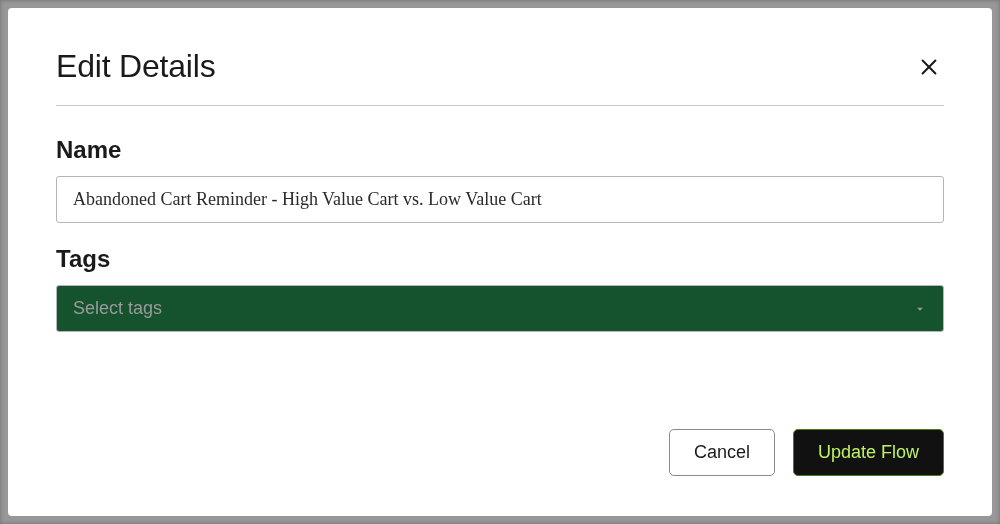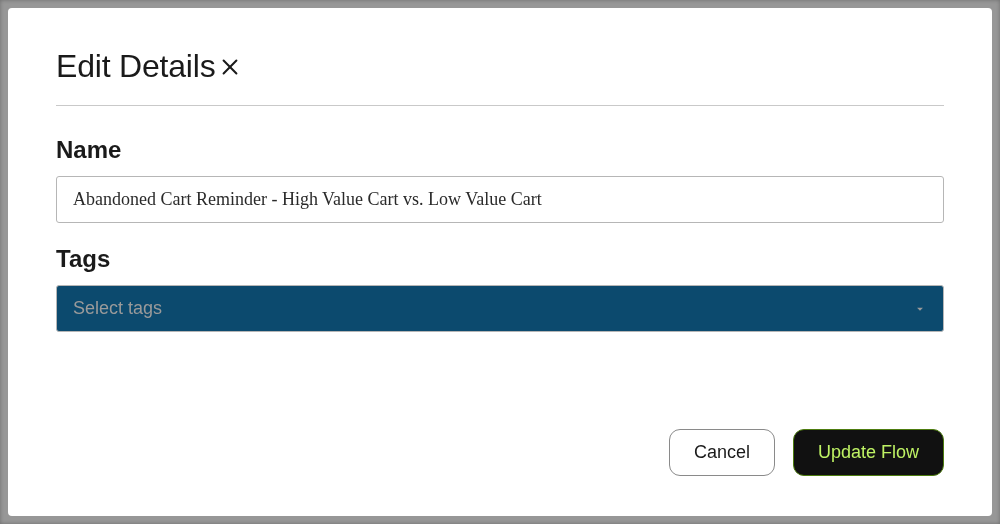--- a/index.html
+++ b/index.html
@@ -42,20 +42,21 @@
       height: 100%;
       border-radius: 4px;
       padding: 40px 48px 40px 48px;
       display: flex;
       flex-direction: column;
       position: relative;
     }
     .modal-header {
       display: flex;
       align-items: center;
+      justify-content: space-between;
       margin-bottom: 20px;
     }
     .modal-title {
       font-size: 32px;
       font-weight: 500;
       color: #1a1a1a;
       letter-spacing: -0.2px;
     }
     .close-btn {
       background: none;
@@ -100,21 +101,21 @@
       position: relative;
       width: 100%;
     }
     .select-input {
       width: 100%;
       padding: 12px 16px;
       font-size: 18px;
       border: 1px solid #b6b6b6;
       border-radius: 3px;
       color: #9a9a9a;
-      background: #0c4a6e;
+      background: #14532d;
       font-family: inherit;
       text-align: left;
       cursor: pointer;
       display: flex;
       align-items: center;
       justify-content: space-between;
     }
     .select-placeholder {
       color: #9a9a9a;
     }
@@ -125,21 +126,21 @@
       margin-top: auto;
       display: flex;
       justify-content: flex-end;
       gap: 18px;
       padding-top: 30px;
     }
     .btn {
       padding: 12px 24px;
       font-size: 18px;
       font-weight: 500;
-      border-radius: 11px;
+      border-radius: 5px;
       cursor: pointer;
       font-family: inherit;
       border: 1px solid transparent;
     }
     .btn-secondary {
       background: #fff;
       color: #1a1a1a;
       border: 1px solid #8a8a8a;
     }
     .btn-primary {

